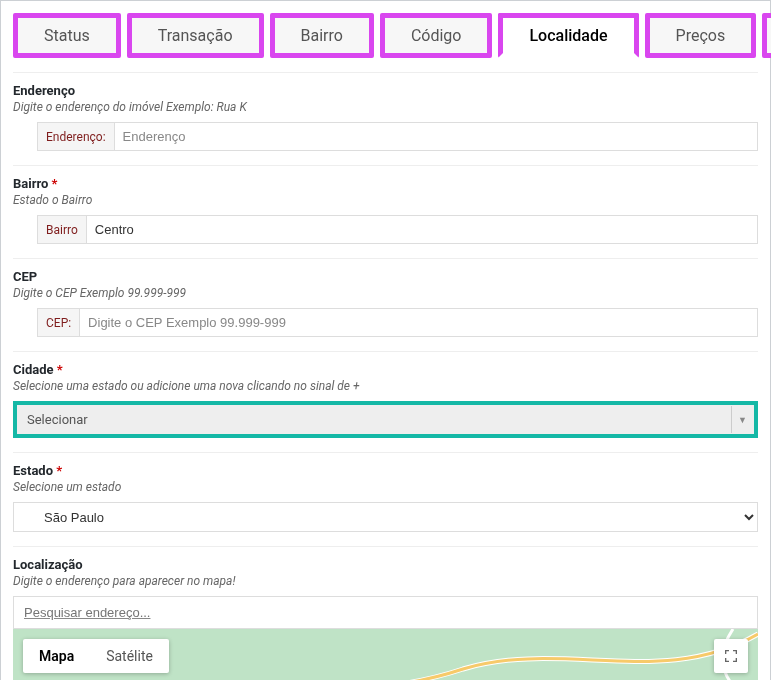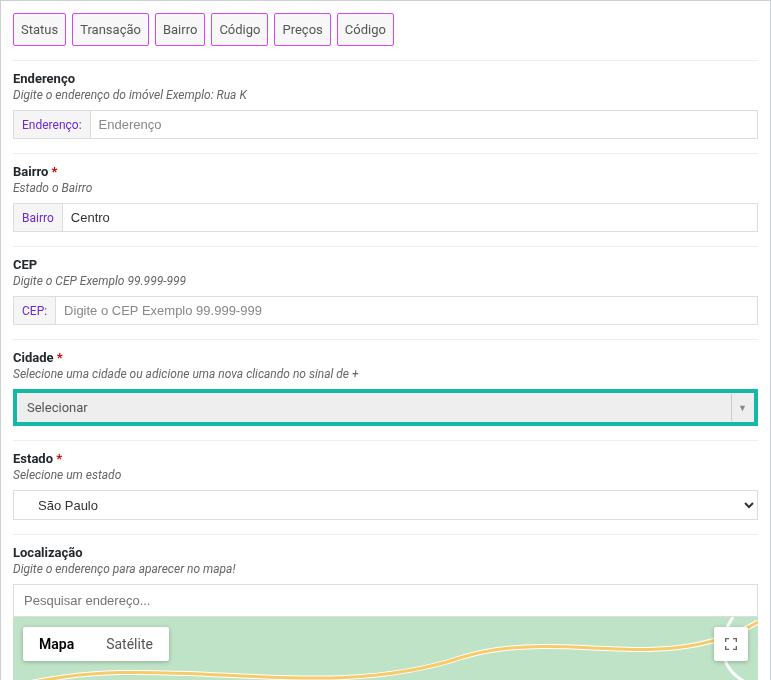--- a/index.html
+++ b/index.html
@@ -32,25 +32,25 @@
   }
   .panel-body {
     padding: 12px;
   }
   .tabs {
     display: flex;
     gap: 6px;
     margin-bottom: 14px;
   }
   .tab {
-    padding: 8px 7px;
-    border: 1px solid #d946ef;
+    padding: 8px 26px;
+    border: 5px solid #d946ef;
     background: #f7f7f7;
     color: #555;
-    font-size: 13px;
+    font-size: 16px;
     border-radius: 2px;
     cursor: pointer;
   }
   .tab.active {
     background: #fff;
     border-bottom-color: #fff;
     color: #000;
     font-weight: 500;
   }
   .field-group {
@@ -82,24 +82,25 @@
     display: flex;
     align-items: stretch;
     width: 100%;
   }
   .input-prefix {
     background: #f5f5f5;
     border: 1px solid #ddd;
     border-right: none;
     padding: 6px 8px;
     font-size: 12px;
-    color: #6d28d9;
+    color: #7f1d1d;
     white-space: nowrap;
     display: flex;
     align-items: center;
+    margin-left: 24px;
   }
   .text-input {
     flex: 1;
     border: 1px solid #ddd;
     padding: 6px 8px;
     font-size: 13px;
     color: #333;
     background: #fff;
   }
   .text-input::placeholder { color: #888; }
@@ -123,33 +124,34 @@
     display: flex;
     align-items: center;
     justify-content: center;
     color: #888;
     font-size: 9px;
   }
   select.native {
     width: 100%;
     border: 1px solid #ddd;
     background: #fff;
-    padding: 6px 20px;
+    padding: 6px 26px;
     font-size: 13px;
     color: #333;
     height: 30px;
   }
   .map-search {
     width: 100%;
     border: 1px solid #ddd;
     padding: 8px 10px;
     font-size: 13px;
     color: #888;
     background: #fff;
     margin-bottom: 0;
+    text-decoration: underline;
   }
   .map {
     position: relative;
     height: 83px;
     background: #bfe3c6;
     overflow: hidden;
     border-top: none;
   }
   .map svg.roads {
     position: absolute;
@@ -197,20 +199,21 @@
 <body>
 
 <div class="panel">
   <div class="panel-body">
 
     <div class="tabs">
       <div class="tab">Status</div>
       <div class="tab">Transação</div>
       <div class="tab">Bairro</div>
       <div class="tab">Código</div>
+      <div class="tab active">Localidade</div>
       <div class="tab">Preços</div>
       <div class="tab">Código</div>
     </div>
 
     <div class="field-group">
       <span class="field-label">Enderenço</span>
       <span class="field-hint">Digite o enderenço do imóvel Exemplo: Rua K</span>
       <div class="input-row">
         <span class="input-prefix">Enderenço:</span>
         <input class="text-input" type="text" placeholder="Enderenço" style="">
@@ -236,21 +239,21 @@
         <span class="input-prefix">CEP:</span>
         <input class="text-input" type="text" placeholder="Digite o CEP Exemplo 99.999-999" style="">
       </div>
     </div>
 
     <div class="field-group">
       <span class="field-label">
         <span>Cidade</span>
         <span class="req">*</span>
       </span>
-      <span class="field-hint">Selecione uma cidade ou adicione uma nova clicando no sinal de +</span>
+      <span class="field-hint">Selecione uma estado ou adicione uma nova clicando no sinal de +</span>
       <div class="select-like">
         <span>Selecionar</span>
         <span class="caret-box">▼</span>
       </div>
     </div>
 
     <div class="field-group">
       <span class="field-label">
         <span>Estado</span>
         <span class="req">*</span>

